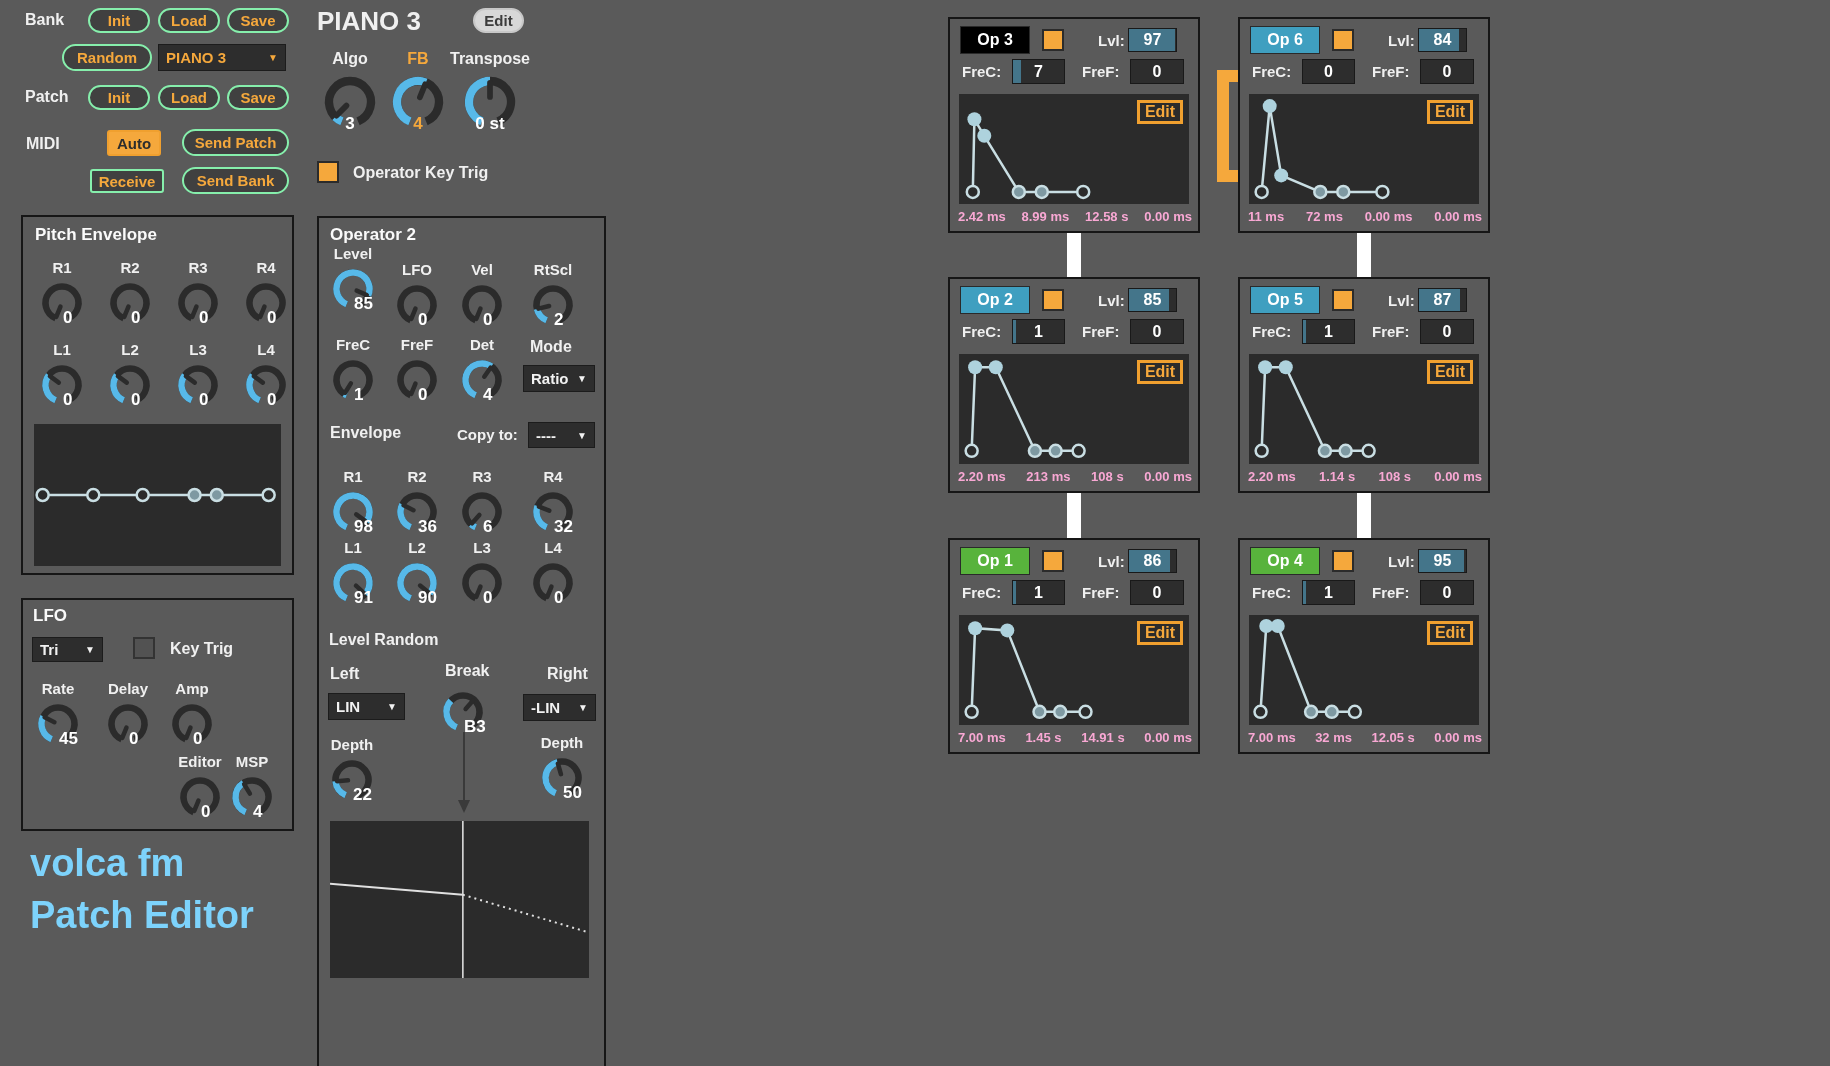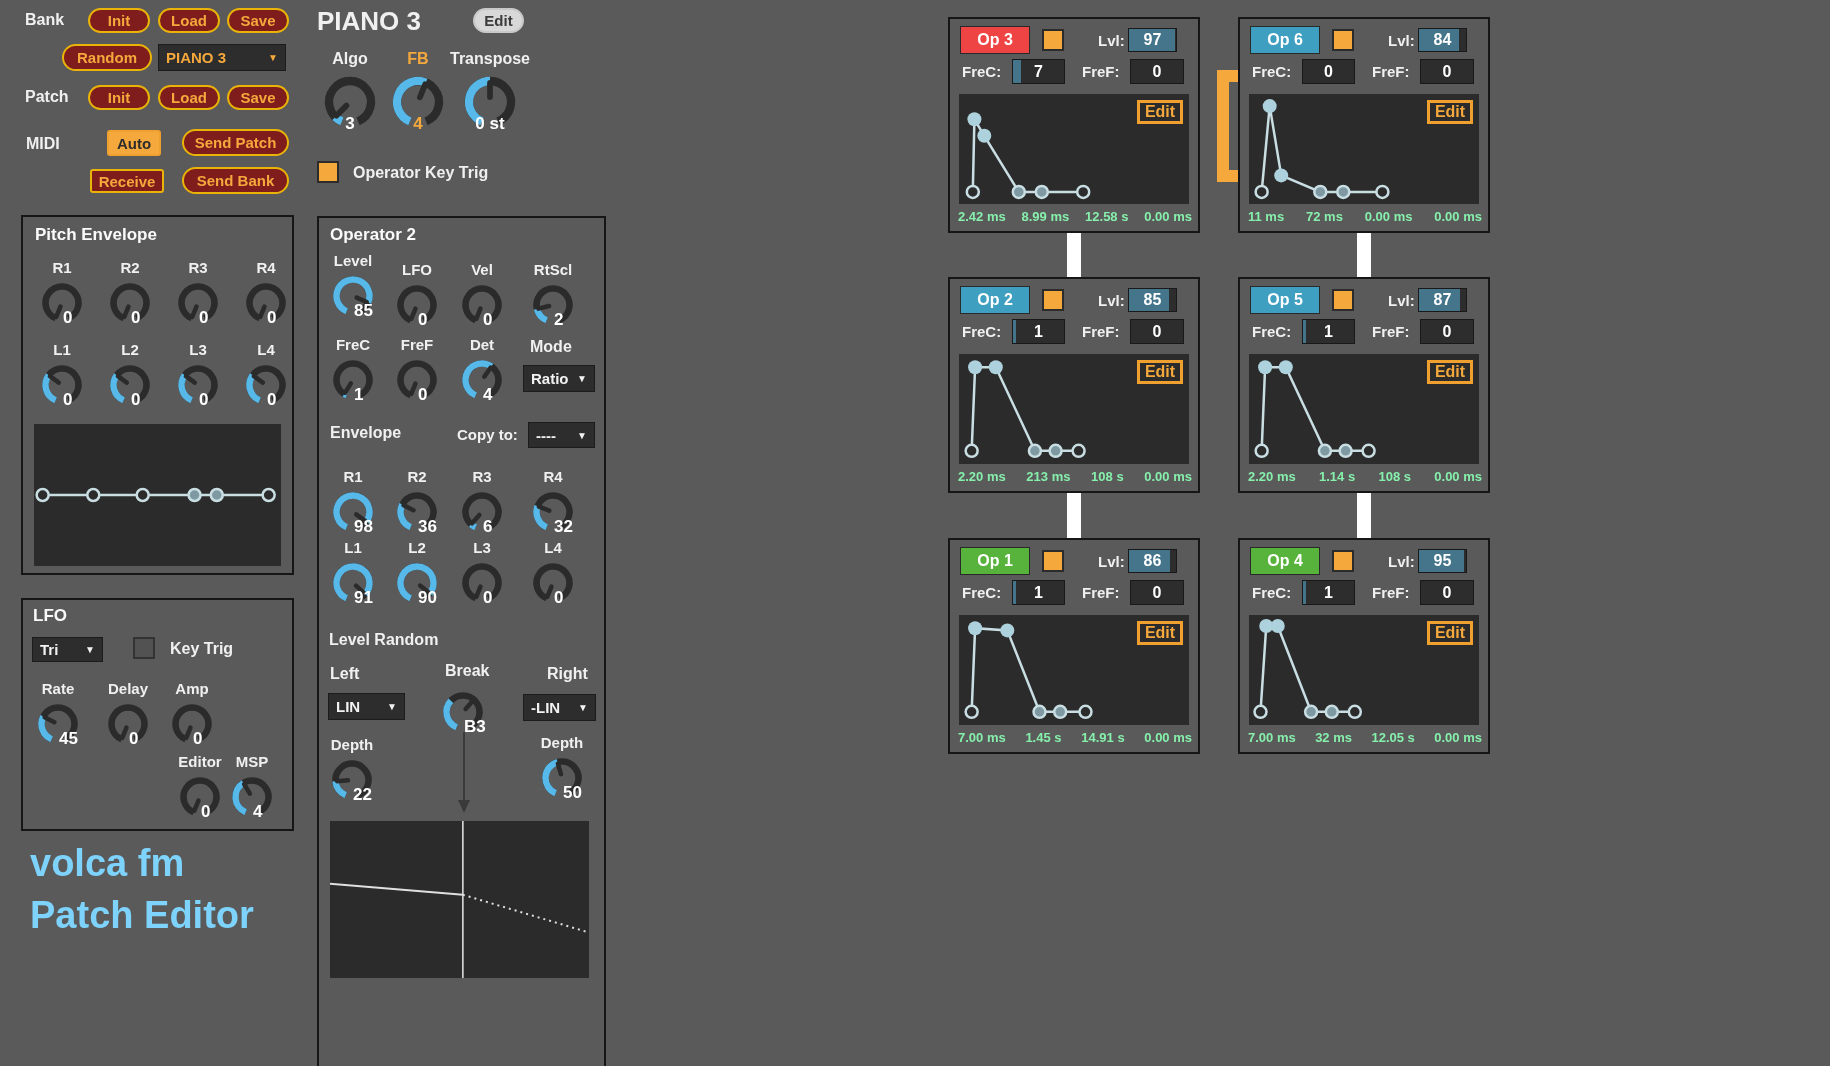--- a/index.html
+++ b/index.html
@@ -7,21 +7,21 @@
   #stage {
     position:relative; width:1830px; height:1066px; background:#5a5a5a;
     font-family:"Liberation Sans", sans-serif; font-weight:700; color:#f0f0f0;
     overflow:hidden;
   }
   .abs { position:absolute; }
   .lbl { position:absolute; font-size:16px; font-weight:700; color:#f0f0f0; white-space:nowrap; }
   .lbl-sm { font-size:15px; }
   .pill {
     position:absolute; display:flex; align-items:center; justify-content:center;
-    background:#7f1d1d; border:2px solid #eab308; border-radius:14px;
+    background:#404040; border:2px solid #86efac; border-radius:14px;
     color:#f5a83c; font-weight:700; font-size:15px; white-space:nowrap;
   }
   .sq { border-radius:3px; }
   .auto { background:#f5a83c; color:#2d2d2d; border:2px solid #f0a02f; }
   .editpill { background:#d8d8d8; color:#3c3c3c; border:2px solid #c8c8c8; border-radius:13px; }
   .dd {
     position:absolute; display:flex; align-items:center; justify-content:space-between;
     background:#2d2d2d; border:1px solid #1c1c1c; color:#f2f2f2;
     font-weight:700; font-size:15px; padding:0 7px; white-space:nowrap;
   }
@@ -56,21 +56,21 @@
   .numbox .nval { position:relative; z-index:2; }
   .opbtn {
     position:absolute; display:flex; align-items:center; justify-content:center;
     color:#fff; font-size:16px; font-weight:700; border:1px solid #2a2a2a;
   }
   .op-edit {
     position:absolute; display:flex; align-items:center; justify-content:center;
     border:3px solid #f0a02f; color:#f5a83c; font-size:16px; font-weight:700;
   }
   .timings { position:absolute; display:flex; justify-content:space-between;
-    font-size:13px; font-weight:700; color:#86efac; }
+    font-size:13px; font-weight:700; color:#f9a8d4; }
   .connector { position:absolute; background:#ffffff; }
   .fb-bracket {
     position:absolute; width:23px; height:112px; background:transparent;
     border-left:12px solid #f5a83c; border-top:12px solid #f5a83c; border-bottom:12px solid #f5a83c;
   }
   .brand { position:absolute; font-size:38px; font-weight:700; color:#7dd3fc; white-space:nowrap; }
   .brand.u { text-decoration:underline; text-underline-offset:6px; }
 </style>
 </head>
 <body>
@@ -201,21 +201,21 @@
           <line x1="19.910005741136207" y1="18.58943934258363" x2="14.162521529260772" y2="9.210397534688614" stroke="#2b2b2b" stroke-width="4.5" stroke-linecap="round"></line>
         </svg><span class="kval">4</span></div>
   </div>
 
   <div class="brand" style="left:30px;top:842px">volca fm</div>
   <div class="brand" style="left:30px;top:894px">Patch Editor</div>
 
   <div class="panel" style="left:317px;top:216px;width:289px;height:949px">
     <div class="ptitle" style="left:11px;top:7px">Operator 2</div>
 
-    <div class="knob" style="left:12px;top:56px"><span class="klabel">Level</span><svg width="44" height="44" viewBox="0 0 44 44">
+    <div class="knob" style="left:12px;top:49px"><span class="klabel">Level</span><svg width="44" height="44" viewBox="0 0 44 44">
           <path d="M 15.68572336597602 37.24401228643623 A 16.5 16.5 0 1 1 28.31427663402398 37.24401228643623" stroke="#2b2b2b" stroke-width="6.5" fill="none"></path>
           <path d="M 15.68572336597602 37.24401228643623 A 16.5 16.5 0 1 1 37.142951323785695 28.55294019547387" stroke="#57b9e9" stroke-width="6.5" fill="none"></path>
           <line x1="25.671018502735926" y1="23.58859156253912" x2="35.76631938525972" y2="27.957218359521697" stroke="#2b2b2b" stroke-width="4.5" stroke-linecap="round"></line>
         </svg><span class="kval">85</span></div>
     <div class="knob" style="left:76px;top:65px"><span class="klabel">LFO</span><svg width="44" height="44" viewBox="0 0 44 44">
           <path d="M 15.68572336597602 37.24401228643623 A 16.5 16.5 0 1 1 28.31427663402398 37.24401228643623" stroke="#2b2b2b" stroke-width="6.5" fill="none"></path>
           <line x1="20.46926627053964" y1="25.695518130045148" x2="16.259748514523654" y2="35.8581929876693" stroke="#2b2b2b" stroke-width="4.5" stroke-linecap="round"></line>
         </svg><span class="kval">0</span></div>
     <div class="knob" style="left:141px;top:65px"><span class="klabel">Vel</span><svg width="44" height="44" viewBox="0 0 44 44">
           <path d="M 15.68572336597602 37.24401228643623 A 16.5 16.5 0 1 1 28.31427663402398 37.24401228643623" stroke="#2b2b2b" stroke-width="6.5" fill="none"></path>
@@ -332,21 +332,21 @@
           <polyline points="132.867,73.78999999999999 259,111.47" stroke="#e0e0e0" stroke-width="2" fill="none" stroke-dasharray="2 4"></polyline>
         </svg></div>
   </div>
 
   <div id="opgrid">
       <div class="connector" style="left: 1067px; top: 231px; width: 14px; height: 48px;"></div>
       <div class="connector" style="left: 1067px; top: 491px; width: 14px; height: 49px;"></div>
       <div class="connector" style="left: 1357px; top: 231px; width: 14px; height: 48px;"></div>
       <div class="connector" style="left: 1357px; top: 491px; width: 14px; height: 49px;"></div>
       <div class="panel" style="left: 948px; top: 17px; width: 252px; height: 216px;">
-        <div class="opbtn" style="left: 10px; top: 7px; width: 70px; height: 28px; background: #ef4444;">Op 3</div>
+        <div class="opbtn" style="left: 10px; top: 7px; width: 70px; height: 28px; background: #000000;">Op 3</div>
         <div class="chk" style="left: 92px; top: 10px;"></div>
         <span class="lbl lbl-sm" style="left: 148px; top: 13px;">Lvl:</span>
         <div class="numbox" style="left: 178px; top: 9px; width: 49px; height: 24px;">
           <div class="fill" style="width: 97%;"></div>
           <span class="nval">97</span>
         </div>
         <span class="lbl lbl-sm" style="left: 12px; top: 44px;">FreC:</span>
         <div class="numbox" style="left: 62px; top: 40px; width: 53px; height: 25px;">
           <div class="fill" style="width: 16%;"></div>
           <span class="nval">7</span>

